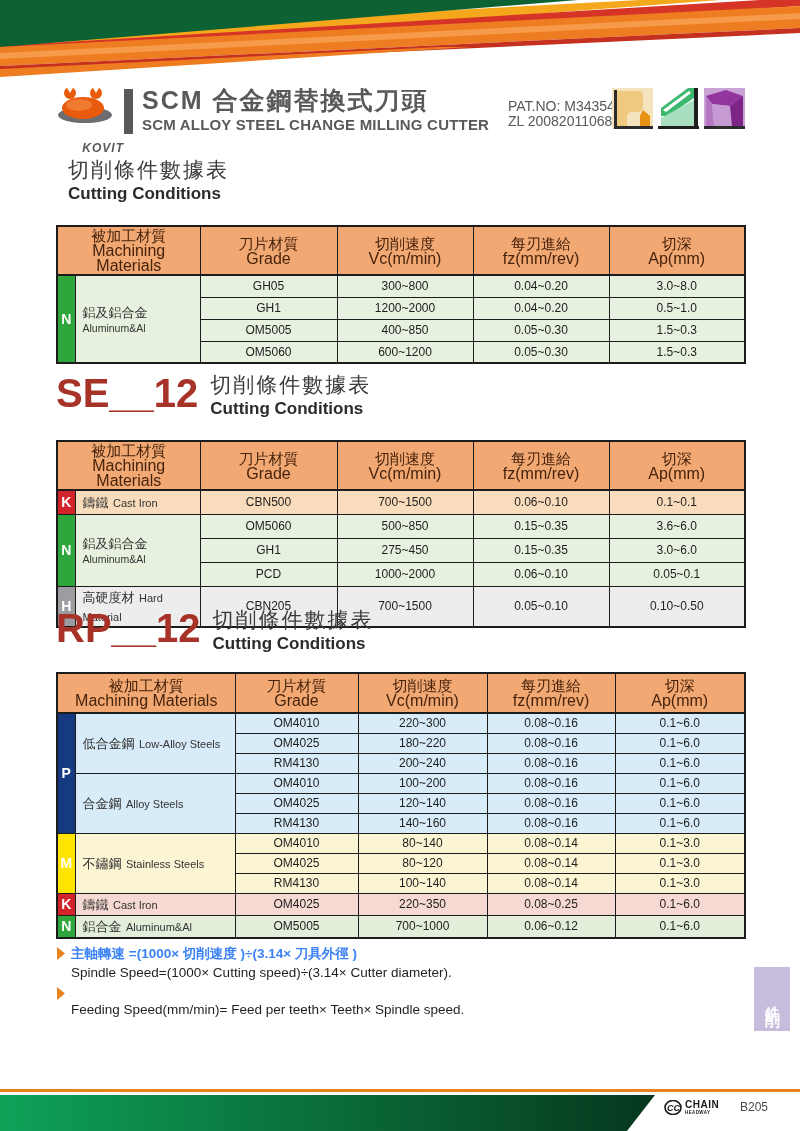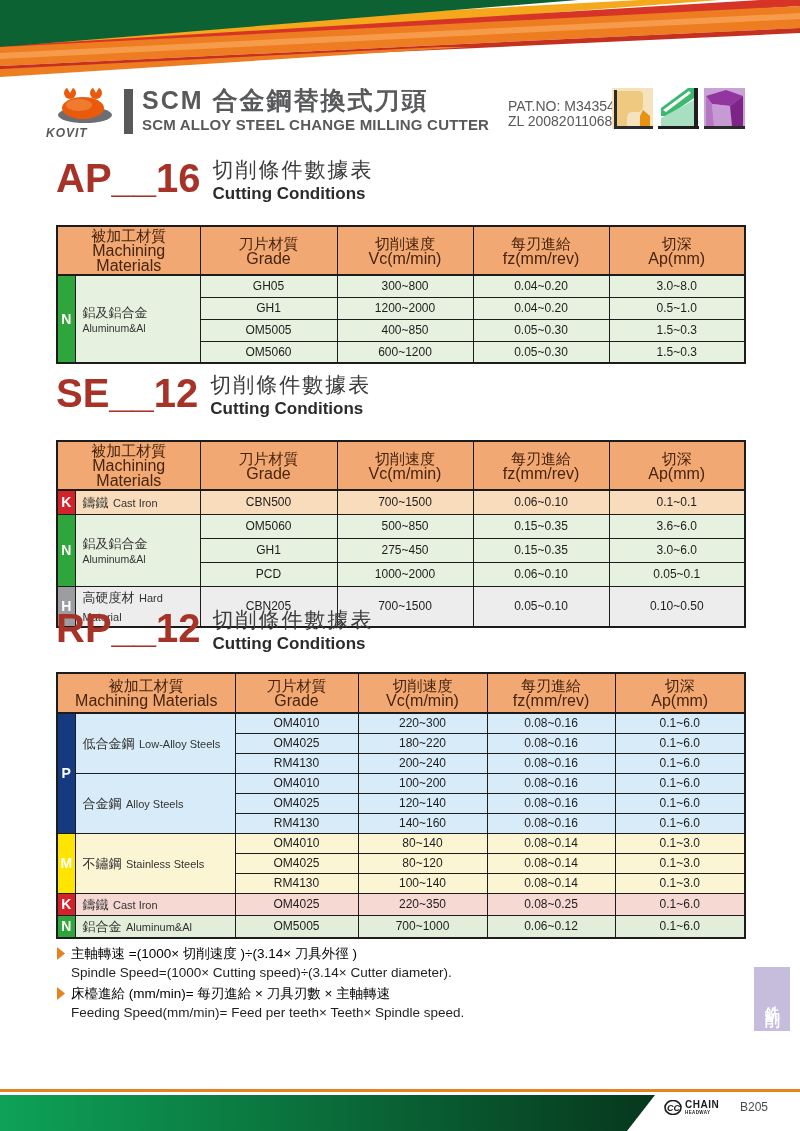--- a/index.html
+++ b/index.html
@@ -5,21 +5,21 @@
   html,body{margin:0;padding:0;background:#e9e9e9;}
   .page{position:relative;width:800px;height:1131px;background:#ffffff;overflow:hidden;
         font-family:"Liberation Sans","DejaVu Sans",sans-serif;margin:0 auto;}
   svg{display:block;}
   .banner{position:absolute;top:0;left:0;}
   .footer-art{position:absolute;top:1089px;left:0;}
 
   
   .hdr-logo{position:absolute;top:86px;left:46px;width:78px;}
   .hdr-logo .kovit{font-size:12px;font-weight:bold;font-style:italic;color:#58595b;
-                   letter-spacing:1px;text-align:left;margin-top:2px;}
+                   letter-spacing:1px;text-align:right;margin-top:17px;}
   .hdr-vbar{position:absolute;top:89px;left:124px;width:9px;height:45px;background:#58595b;}
   .hdr-titles{position:absolute;top:86px;left:142px;color:#58595b;}
   .hdr-titles .tzh{font-size:25px;font-weight:bold;letter-spacing:2px;line-height:29px;}
   .hdr-titles .ten{font-size:15px;font-weight:bold;letter-spacing:0.2px;line-height:19px;}
   .hdr-pat{position:absolute;top:99px;left:508px;font-size:14px;color:#58595b;line-height:15px;white-space:nowrap;}
   .inserts{position:absolute;top:88px;left:612px;display:flex;gap:5px;}
 
   
   .section-head{position:absolute;left:56px;display:flex;align-items:flex-start;}
   .sec-code{font-size:40px;line-height:46px;font-weight:bold;color:var(--code_red);letter-spacing:0px;}
@@ -41,21 +41,21 @@
   .mat-en{font-size:10.5px;color:#333;}
   .mat-en-inline{font-size:11px;color:#333;}
   td.val{text-align:center;font-size:12px;color:#1d1d1d;}
 
   
   .notes{position:absolute;left:57px;top:944px;width:660px;}
   .note-line{display:flex;align-items:flex-start;line-height:19px;}
   .note-marker{width:8px;height:13px;margin:3px 6px 0 0;flex:none;
                background:var(--accent_orange);clip-path:polygon(0 0,100% 50%,0 100%);}
   .note-indent{width:14px;flex:none;}
-  .note-zh{font-size:13.5px;color:#000000;}
+  .note-zh{font-size:13.5px;color:#3b82f6;font-weight:bold;}
   .note-en{font-size:13.5px;color:#1f1f1f;}
   .note-gap{height:2px;}
 
   
   .side-tab{position:absolute;left:754px;top:967px;width:36px;height:64px;background:var(--tab_purple);
             color:#ffffff;font-size:15px;font-weight:bold;writing-mode:vertical-rl;
             display:flex;align-items:center;justify-content:center;letter-spacing:7px;padding-top:4px;box-sizing:border-box;}
 
   
   .brand{position:absolute;top:1100px;left:664px;display:flex;align-items:center;}
@@ -120,21 +120,20 @@
       <rect width="41" height="41" fill="#c9a2d6"></rect>
       <polygon points="2,8 22,2 39,8 26,18 8,16" fill="#93359f"></polygon>
       <polygon points="2,8 8,16 10,38 2,38" fill="#b577c4"></polygon>
       <polygon points="8,16 26,18 28,38 10,38" fill="#c79ad4"></polygon>
       <polygon points="39,8 26,18 28,38 39,38" fill="#7c2587"></polygon>
       <rect x="0" y="38" width="41" height="3" fill="#2b2b2b"></rect>
     </svg>
   </div>
 
   <div class="section-head" style="top:155px;">
-    <div class="sec-code">AP__16</div>
     <div class="sec-sub">
       <div class="sec-zh">切削條件數據表</div>
       <div class="sec-en">Cutting Conditions</div>
     </div>
   </div>
   <table class="cond" style="top:225px;">
       <colgroup>
         <col style="width: 18px;">
         <col style="width: 125px;">
         <col style="width: 137px;">
@@ -406,21 +405,20 @@
       <span class="note-marker"></span>
       <span class="note-zh">主軸轉速 =(1000× 切削速度 )÷(3.14× 刀具外徑 )</span>
     </div>
     <div class="note-line">
       <span class="note-indent"></span>
       <span class="note-en">Spindle Speed=(1000× Cutting speed)÷(3.14× Cutter diameter).</span>
     </div>
     <div class="note-gap"></div>
     <div class="note-line">
       <span class="note-marker"></span>
-      <span class="note-zh">床檯進給 (mm/min)= 每刃進給 × 刀具刃數 × 主軸轉速</span>
     </div>
     <div class="note-line">
       <span class="note-indent"></span>
       <span class="note-en">Feeding Speed(mm/min)= Feed per teeth× Teeth× Spindle speed.</span>
     </div>
   </div>
 
   <div class="side-tab">銑削</div>
 
   <svg class="footer-art" width="800" height="42" viewBox="0 0 800 42">

